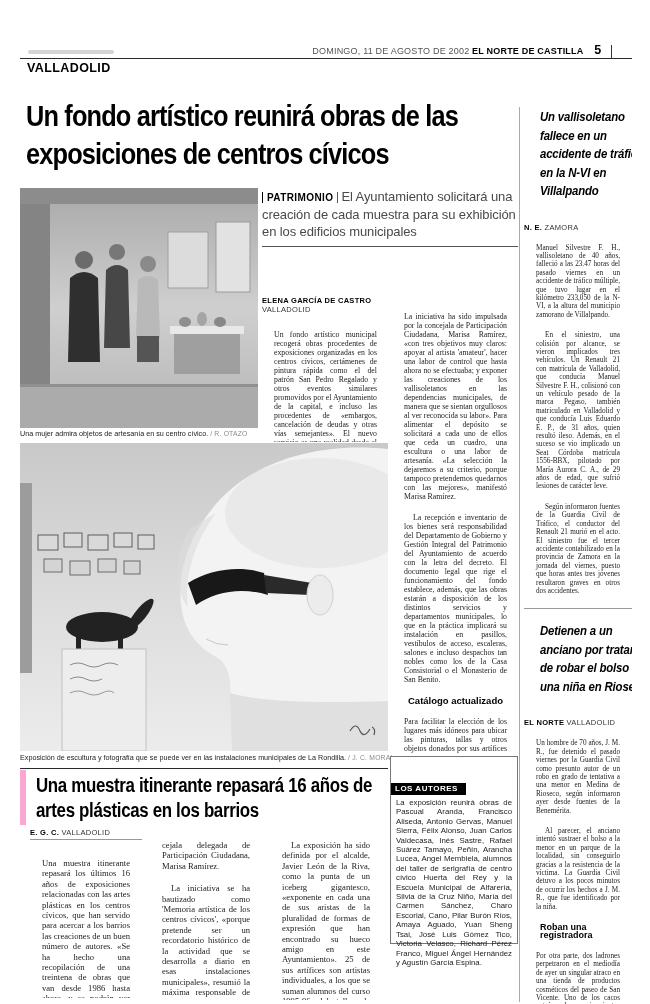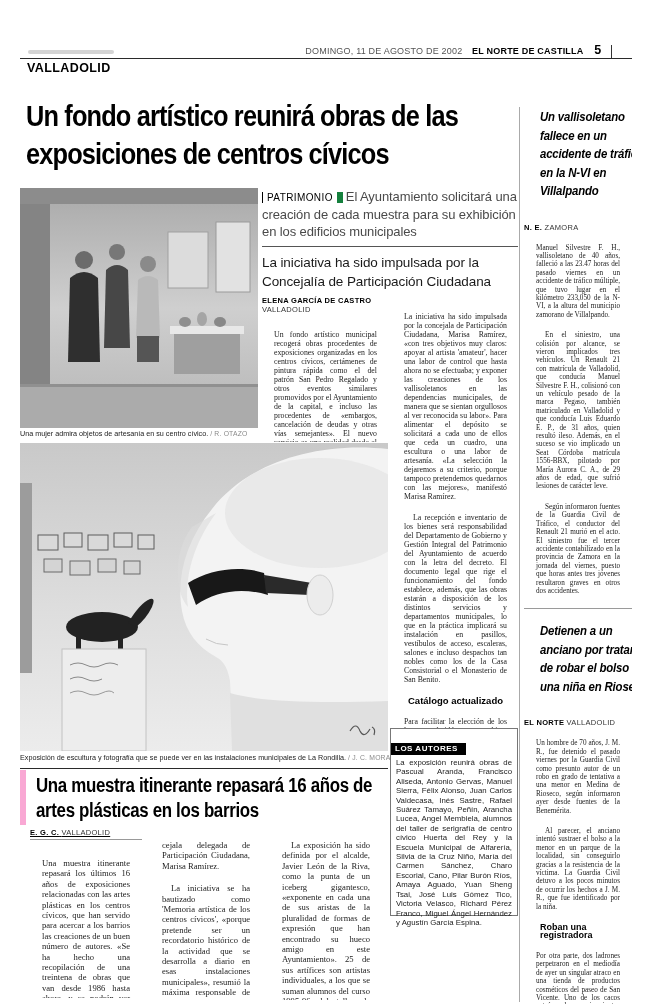--- a/index.html
+++ b/index.html
@@ -6,21 +6,21 @@
   .page{position:relative;width:650px;height:1004px;background:#fff;overflow:hidden;
         font-family:"Liberation Serif",serif;color:#111;}
   .abs{position:absolute;}
   .rule{background:#2a2a2a;height:1px;}
   .rule-light{background:#9a9a9a;height:1px;}
   .vrule{background:#aaa;width:1px;}
 
   
   .dateline{top:43px;left:230px;width:382px;text-align:right;font-family:"Liberation Sans",sans-serif;
             font-size:9px;color:#555;letter-spacing:.2px;white-space:nowrap;}
-  .dateline .paper{color:#000;font-weight:bold;margin-left:7px;}
+  .dateline .paper{color:#000;font-weight:bold;}
   .dateline .pagenum{color:#000;font-weight:bold;font-size:12.5px;margin-left:8px;}
   .dateline .vbar{display:inline-block;width:1px;height:13px;background:#333;margin-left:7px;vertical-align:middle;}
   .section{top:61px;left:27px;font-family:"Liberation Sans",sans-serif;font-weight:bold;
            font-size:12.5px;letter-spacing:.4px;color:#000;}
   .smudge{top:50px;left:28px;width:86px;height:4px;background:#c9c9c9;opacity:.8;border-radius:2px;}
 
   
   .mainhead{top:97px;left:26px;width:500px;height:86px;}
   .mainhead .inner{width:590px;transform:scaleX(.845);transform-origin:0 0;
       font-family:"Liberation Sans",sans-serif;font-weight:bold;font-size:30px;
@@ -29,22 +29,22 @@
       font-family:"Liberation Sans",sans-serif;font-weight:bold;font-size:13.5px;
       line-height:18.5px;letter-spacing:-.2px;color:#000;}
   .bottomhead{top:770px;left:20px;width:368px;border-left:6px solid #f9a8d4;padding:3px 0 0 10px;height:55px;box-sizing:border-box;}
   .bottomhead .inner{width:420px;transform:scaleX(.845);transform-origin:0 0;
       font-family:"Liberation Sans",sans-serif;font-weight:bold;font-size:20px;
       line-height:25px;letter-spacing:-.4px;color:#000;}
 
   
   .standfirst{top:188px;left:262px;width:256px;font-family:"Liberation Sans",sans-serif;
       font-size:13px;line-height:17px;color:#4a4a4a;letter-spacing:-.1px;}
-  .kicker{font-weight:normal;color:#000;font-size:10px;letter-spacing:.4px;
-      border-left:1px solid #000;border-right:6px solid #15803d;padding:0 4px;margin-right:3px;}
+  .kicker{font-weight:bold;color:#000;font-size:10px;letter-spacing:.4px;
+      border-left:1px solid #000;border-right:1px solid #15803d;padding:0 4px;margin-right:3px;}
   .subhead{top:253px;left:262px;width:256px;font-family:"Liberation Sans",sans-serif;
       font-size:13.5px;line-height:19px;color:#1a1a1a;letter-spacing:-.1px;}
 
   .byline{font-family:"Liberation Sans",sans-serif;font-size:7.5px;letter-spacing:.3px;color:#000;}
   .byline b{font-weight:bold;}
   .byline .place{color:#333;font-weight:normal;}
 
   
   .body{font-size:7.8px;line-height:9px;text-align:justify;color:#1b1b1b;}
   .body p{margin:12px;}
@@ -52,22 +52,22 @@
   .body-sm{font-size:7.2px;line-height:8.4px;}
   .body-lg{font-size:8.6px;line-height:10.4px;}
   .crosshead{font-family:"Liberation Sans",sans-serif;font-weight:bold;font-size:9.5px;
       color:#000;margin:5px 0 2px 0;text-align:left;padding-left:16px;}
 
   
   .caption{font-family:"Liberation Sans",sans-serif;font-size:7.2px;color:#1a1a1a;white-space:nowrap;}
   .caption .credit{color:#8a8a8a;font-size:6.8px;letter-spacing:.2px;}
 
   
-  .authorsbox{top:728px;left:390px;width:128px;height:188px;border:1px solid #777;box-sizing:border-box;
-      background:#fff;padding:8px 5px;}
+  .authorsbox{top:756px;left:390px;width:128px;height:188px;border:1px solid #777;box-sizing:border-box;
+      background:#fff;padding:20px 5px;}
   .authorsbox .title{display:inline-block;background:#000;color:#fff;font-family:"Liberation Sans",sans-serif;
       font-weight:bold;font-size:8px;letter-spacing:.5px;padding:1px 8px 2px 4px;margin:-4px 0 3px -5px;}
   .authorsbox .txt{font-family:"Liberation Sans",sans-serif;font-size:7.8px;line-height:9.4px;
       text-align:justify;color:#222;}
 
   
   .sidebar{top:108px;left:524px;width:108px;height:896px;overflow:hidden;}
   .sidebar .sidehead{margin:0 0 22px 16px;height:auto;font-style:italic;}
   .sidebar .byline{margin:0 0 7px 0;}
   .sidebar .divider{margin:13px 0;background:#9a9a9a;height:1px;}
@@ -124,21 +124,20 @@
   </div>
   <div class="abs caption" style="top:429px;left:20px;width:280px;">
     <span>Una mujer admira objetos de artesanía en su centro cívico.</span>
     <span class="credit">/ R. OTAZO</span>
   </div>
 
   <div class="abs standfirst">
     <span class="kicker">PATRIMONIO</span><span>El Ayuntamiento solicitará una creación de cada muestra para su exhibición en los edificios municipales</span>
   </div>
   <div class="abs rule-light" style="top:246px;left:262px;width:256px;background:#555;"></div>
-  <div class="abs subhead">La iniciativa ha sido impulsada por la Concejalía de Participación Ciudadana</div>
 
   <div class="abs byline" style="top:296px;left:262px;width:130px;">
     <b>ELENA GARCÍA DE CASTRO</b><br>
     <span class="place">VALLADOLID</span>
   </div>
 
   <div class="abs body" style="top:318px;left:262px;width:127px;height:124px;overflow:hidden;">
     <p>Un fondo artístico municipal recogerá obras procedentes de exposiciones organizadas en los centros cívicos, certámenes de pintura rápida como el del patrón San Pedro Regalado y otros eventos similares promovidos por el Ayuntamiento de la capital, e incluso las procedentes de «embargos, cancelación de deudas y otras vías semejantes». El nuevo servicio es una realidad desde el pasado 17 de julio, fecha de la que data el decreto de Alcaldía que autoriza oficialmente su creación.</p>
   </div>
 
@@ -195,21 +194,21 @@
 
   <div class="abs authorsbox">
     <div class="title">LOS AUTORES</div>
     <div class="txt">La exposición reunirá obras de Pascual Aranda, Francisco Aliseda, Antonio Gervas, Manuel Sierra, Félix Alonso, Juan Carlos Valdecasa, Inés Sastre, Rafael Suárez Tamayo, Peñín, Arancha Lucea, Angel Membiela, alumnos del taller de serigrafía de centro cívico Huerta del Rey y la Escuela Municipal de Alfarería, Silvia de la Cruz Niño, María del Carmen Sánchez, Charo Escorial, Cano, Pilar Burón Ríos, Amaya Aguado, Yuan Sheng Tsai, José Luis Gómez Tico, Victoria Velasco, Richard Pérez Franco, Miguel Ángel Hernández y Agustín García Espina.</div>
   </div>
 
   <div class="abs rule" style="top:768px;left:20px;width:368px;"></div>
   <div class="abs bottomhead">
     <div class="inner">Una muestra itinerante repasará 16 años de artes plásticas en los barrios</div>
   </div>
-  <div class="abs byline" style="top:828px;left:30px;width:112px;border-bottom:1px solid #999;padding-bottom:2px;text-decoration:underline;">
+  <div class="abs byline" style="top:828px;left:30px;width:112px;border-bottom:1px solid #999;padding-bottom:2px;">
     <b>E. G. C.</b>
     <span class="place">VALLADOLID</span>
   </div>
   <div class="abs body body-lg" style="top:846px;left:30px;width:112px;height:152px;overflow:hidden;">
     <p>Una muestra itinerante repasará los últimos 16 años de exposiciones relacionadas con las artes plásticas en los centros cívicos, que han servido para acercar a los barrios las creaciones de un buen número de autores. «Se ha hecho una recopilación de una treintena de obras que van desde 1986 hasta ahora, y se podrán ver desde diciembre hasta junio de 2003», detalló la con-</p>
   </div>
   <div class="abs body body-lg" style="top:828px;left:150px;width:112px;height:172px;overflow:hidden;">
     <p>cejala delegada de Participación Ciudadana, Marisa Ramírez.</p>
     <p class="ind">La iniciativa se ha bautizado como 'Memoria artística de los centros cívicos', «porque pretende ser un recordatorio histórico de la actividad que se desarrolla a diario en esas instalaciones municipales», resumió la máxima responsable de la idea, quien aseguró que se trata de una buena manera de apoyar a artistas que tienen dificultades para acceder a otro tipo de salas».</p>
   </div>

